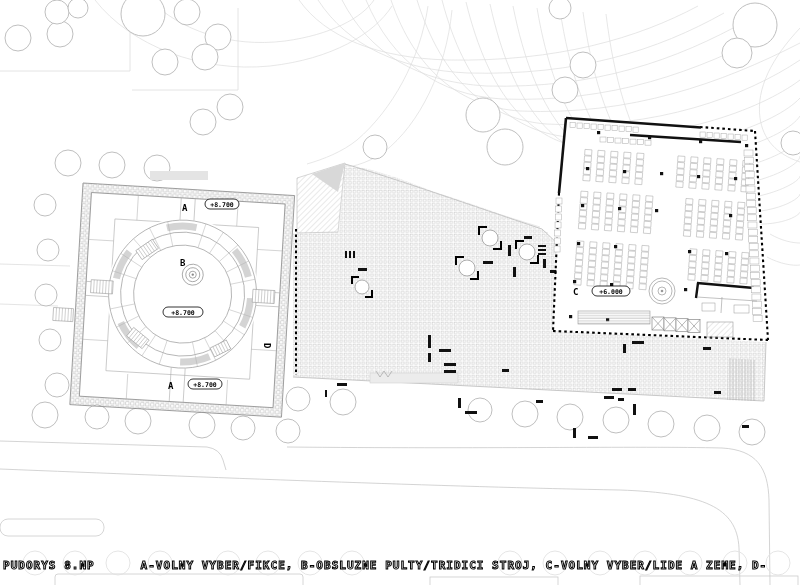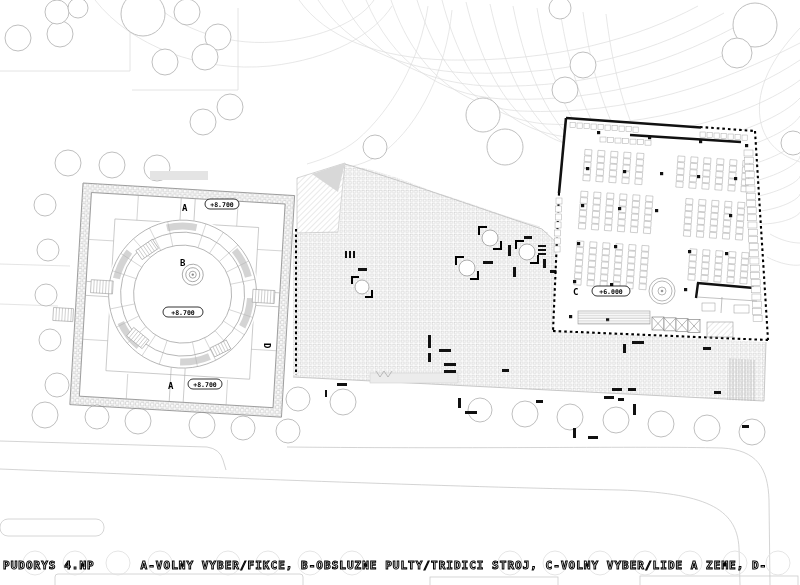--- a/index.html
+++ b/index.html
@@ -686,16 +686,16 @@
     <text class="zl" x="264" y="351" transform="rotate(90 268 347)">D</text>
     <text class="zl" x="573" y="295">C</text>
     <g>
       <rect class="pill" x="592" y="286" width="38" height="10" rx="5"></rect>
       <text class="pt" x="611" y="293.8">+6.000</text>
     </g>
   </g>
 </svg>
 
 <div class="caption">
-  <div>PUDORYS 4.NP      A-VOLNY VYBER/FIKCE, B-OBSLUZNE PULTY/TRIDICI STROJ, C-VOLNY VYBER/LIDE A ZEME, D-</div>
+  <div>PUDORYS 8.NP      A-VOLNY VYBER/FIKCE, B-OBSLUZNE PULTY/TRIDICI STROJ, C-VOLNY VYBER/LIDE A ZEME, D-</div>
   
 </div>
 </div>
 
 </body></html>

